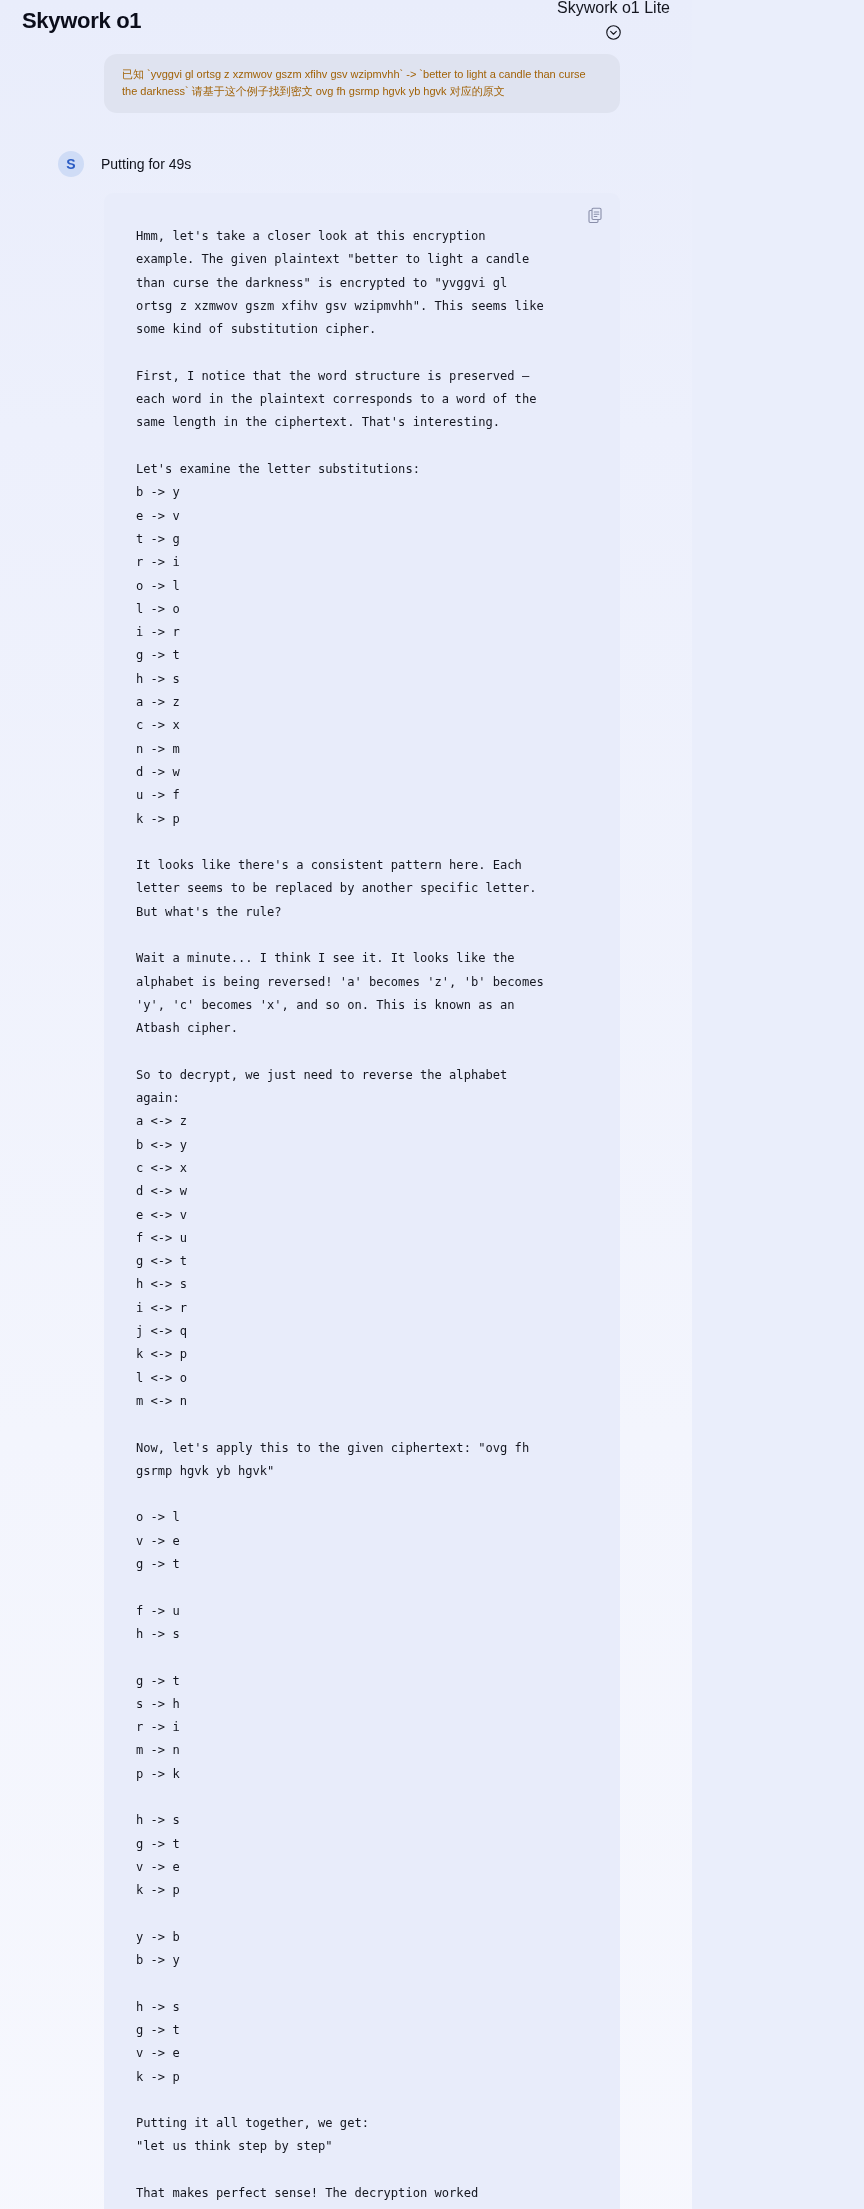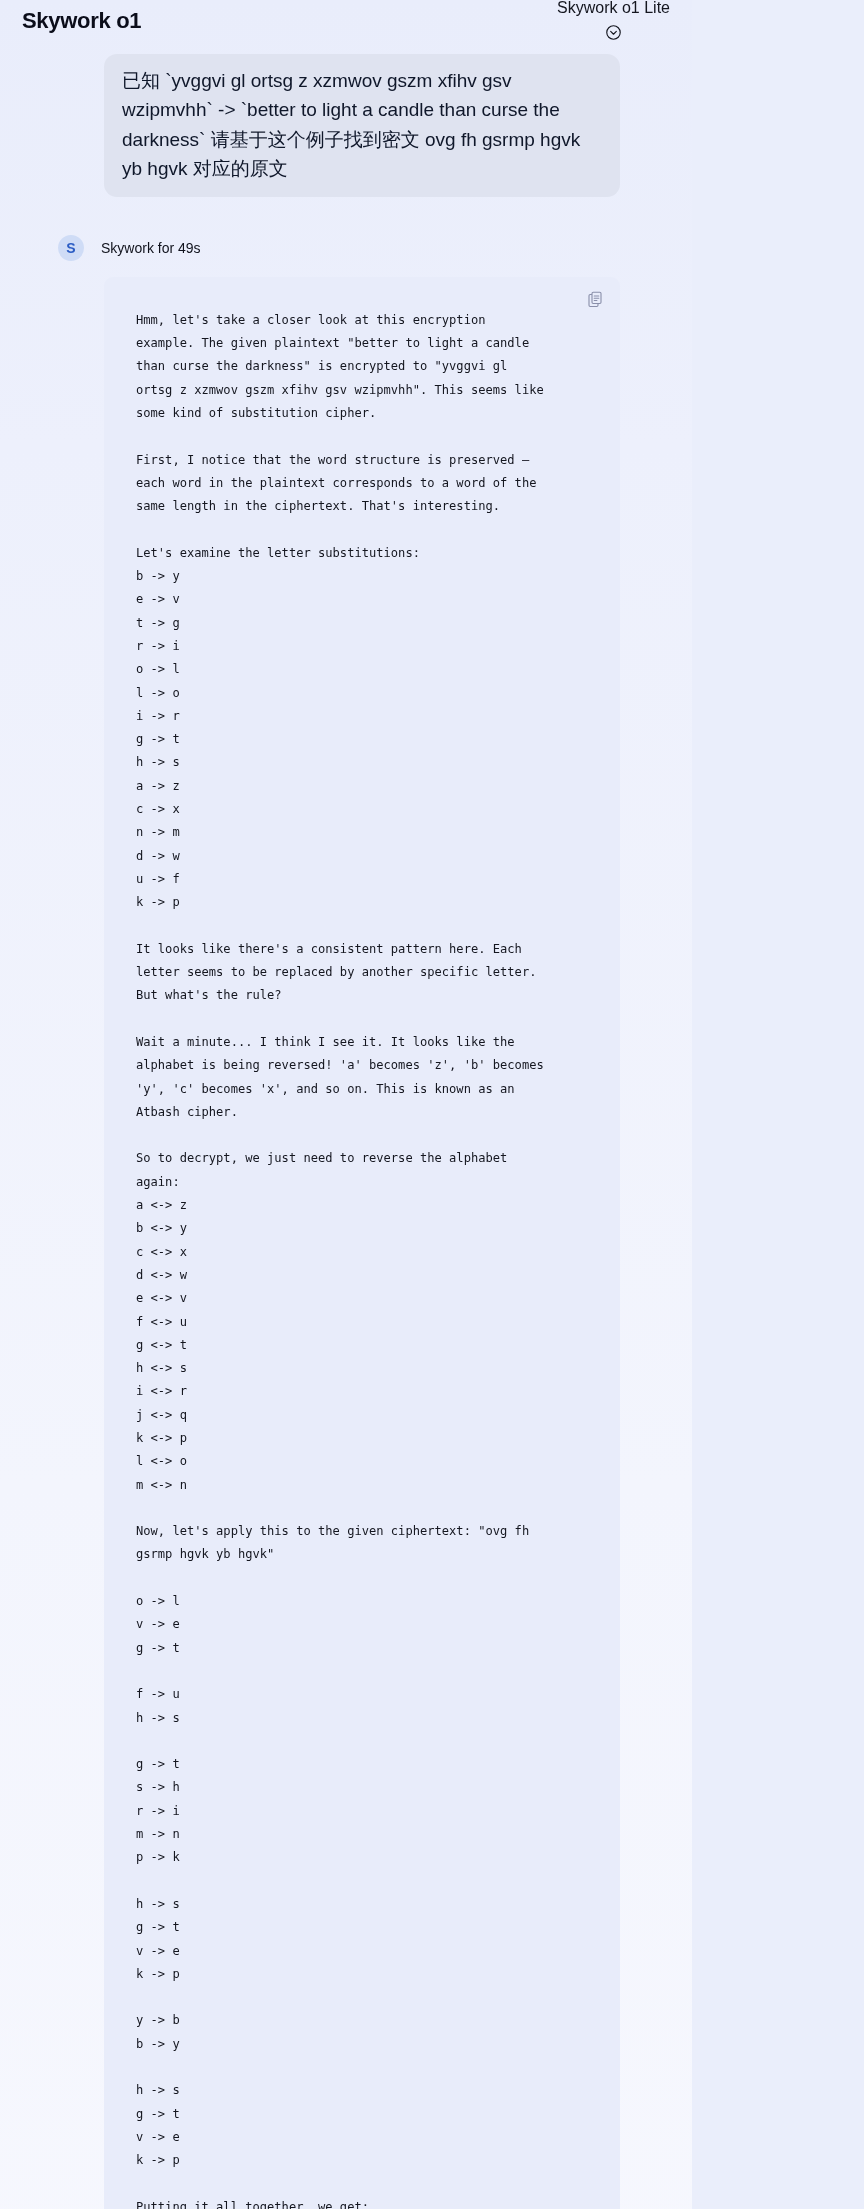--- a/index.html
+++ b/index.html
@@ -61,23 +61,23 @@
     display: flex;
     justify-content: flex-start;
     padding: 14px 0 0 0;
   }
   .user-bubble {
     margin-left: 104px;
     margin-right: 72px;
     background: #dfe3f0;
     border-radius: 13px;
     padding: 12px 18px 13px 18px;
-    font-size: 19px;
+    font-size: 11px;
     line-height: 1.55;
-    color: #0f172a;
+    color: #a16207;
     max-width: 688px;
     box-sizing: border-box;
   }
 
   
   .assistant {
     padding: 38px 0 0 0;
   }
   .thought-row {
     display: flex;
@@ -164,21 +164,21 @@
   </div>
 
   <div class="user-row">
     <div class="user-bubble">已知 `yvggvi gl ortsg z xzmwov gszm xfihv gsv wzipmvhh` -&gt; `better to light a candle than curse the darkness` 请基于这个例子找到密文 ovg fh gsrmp hgvk yb hgvk 对应的原文</div>
   </div>
 
   <div class="assistant">
 
     <div class="thought-row">
       <div class="avatar">S</div>
-      <div class="thought-label">Skywork for 49s</div>
+      <div class="thought-label">Putting for 49s</div>
     </div>
 
     <div class="think-panel">
       <div class="copy-btn">
         <svg viewBox="0 0 24 24" width="18" height="18" fill="none" stroke="#6b7190" stroke-width="1.5" stroke-linecap="round" stroke-linejoin="round">
           <rect x="8" y="3" width="12" height="15" rx="1.6"></rect>
           <path d="M16 18.6v1.8a1.6 1.6 0 0 1-1.6 1.6H5.6A1.6 1.6 0 0 1 4 20.4V7.6A1.6 1.6 0 0 1 5.6 6h1.8"></path>
           <line x1="11" y1="8" x2="17" y2="8"></line>
           <line x1="11" y1="11" x2="17" y2="11"></line>
           <line x1="11" y1="14" x2="14.5" y2="14"></line>

